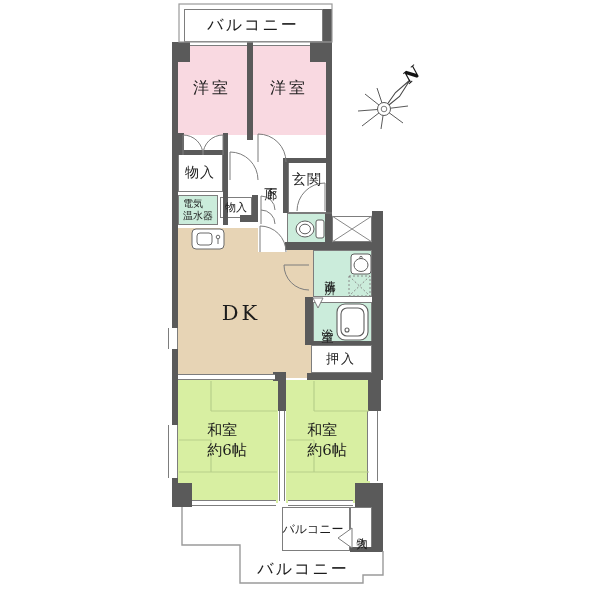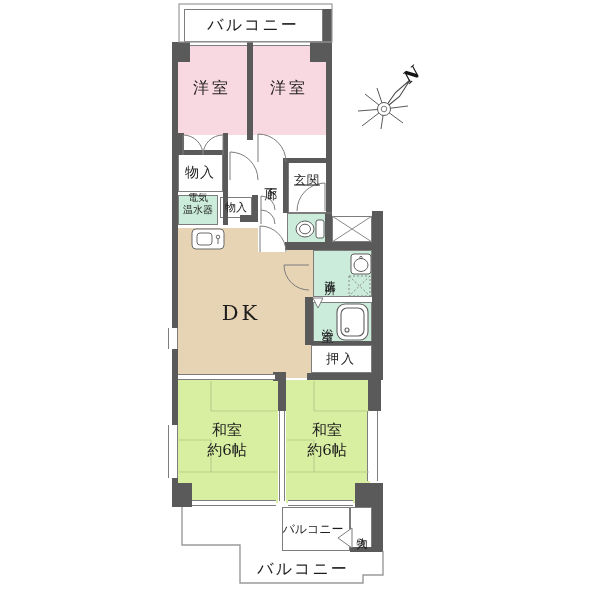--- a/index.html
+++ b/index.html
@@ -6,21 +6,21 @@
   #canvas{position:relative;width:600px;height:600px;background:#fff;overflow:hidden;
           font-family:"DejaVu Serif","Liberation Serif",serif;color:var(--text,#1c1c1c);}
   .room{position:absolute;box-sizing:border-box;z-index:1;}
   .bordered{border:1px solid var(--border,#7d7d7d);}
   .wall{position:absolute;background:var(--wall,#5a5a5a);z-index:2;}
   .window{position:absolute;background:#fff;z-index:3;box-sizing:border-box;}
   .win-h{border-top:1px solid var(--border,#7d7d7d);border-bottom:1px solid var(--border,#7d7d7d);}
   .win-v{border-left:1px solid var(--border,#7d7d7d);border-right:1px solid var(--border,#7d7d7d);}
   svg#overlay{position:absolute;left:0;top:0;z-index:4;}
   .lbl{position:absolute;z-index:5;transform:translate(-50%,-50%);white-space:nowrap;
-       text-align:center;line-height:1.25;}
+       line-height:1.25;}
   .vert{writing-mode:vertical-rl;text-orientation:upright;letter-spacing:2px;}
   .fill-pink{background:var(--pink,#f9d9e1);}
   .fill-green{background:var(--green,#d8efa2);}
   .fill-mint{background:var(--mint,#cbecdb);}
   .fill-tan{background:var(--tan,#e7d4b5);}
   .fill-white{background:#fff;}
 </style>
 </head>
 <body>
 
@@ -147,22 +147,22 @@
       <circle cx="384" cy="109" r="2.8" fill="none" stroke="#5a5a5a" stroke-width="0.8"></circle>
       <text x="413" y="80" font-size="17" font-style="italic" font-weight="bold" fill="#141414" text-anchor="middle" transform="rotate(-40 413 76)" font-family="DejaVu Serif, Liberation Serif, serif">N</text>
     </g>
   </svg>
 
   <div class="lbl" style="left:253px;top:25px;font-size:16px;letter-spacing:2px;">バルコニー</div>
   <div class="lbl" style="left:212px;top:88px;font-size:16px;letter-spacing:3px;">洋室</div>
   <div class="lbl" style="left:289px;top:88px;font-size:16px;letter-spacing:3px;">洋室</div>
   <div class="lbl" style="left:200px;top:173px;font-size:14px;letter-spacing:1px;">物入</div>
   <div class="lbl vert" style="left:270px;top:178px;font-size:13px;">廊下</div>
-  <div class="lbl" style="left:307px;top:180px;font-size:12px;letter-spacing:1px;text-decoration:underline;">玄関</div>
-  <div class="lbl" style="left:198px;top:204px;font-size:10px;line-height:1.2;">
+  <div class="lbl" style="left:307px;top:180px;font-size:14px;letter-spacing:1px;">玄関</div>
+  <div class="lbl" style="left:198px;top:210px;font-size:10px;line-height:1.2;">
     <span>電気</span><br>
     <span>温水器</span>
   </div>
   <div class="lbl" style="left:236px;top:208px;font-size:11px;">物入</div>
   <div class="lbl" style="left:241px;top:313px;font-size:21px;letter-spacing:3px;">DK</div>
   <div class="lbl vert" style="left:329px;top:274px;font-size:11px;">洗面所</div>
   <div class="lbl vert" style="left:327px;top:321px;font-size:12px;">浴室</div>
   <div class="lbl" style="left:341px;top:359px;font-size:13px;letter-spacing:2px;">押入</div>
   <div class="lbl" style="left:227px;top:440px;font-size:15px;line-height:1.35;">
     <span>和室</span><br>

